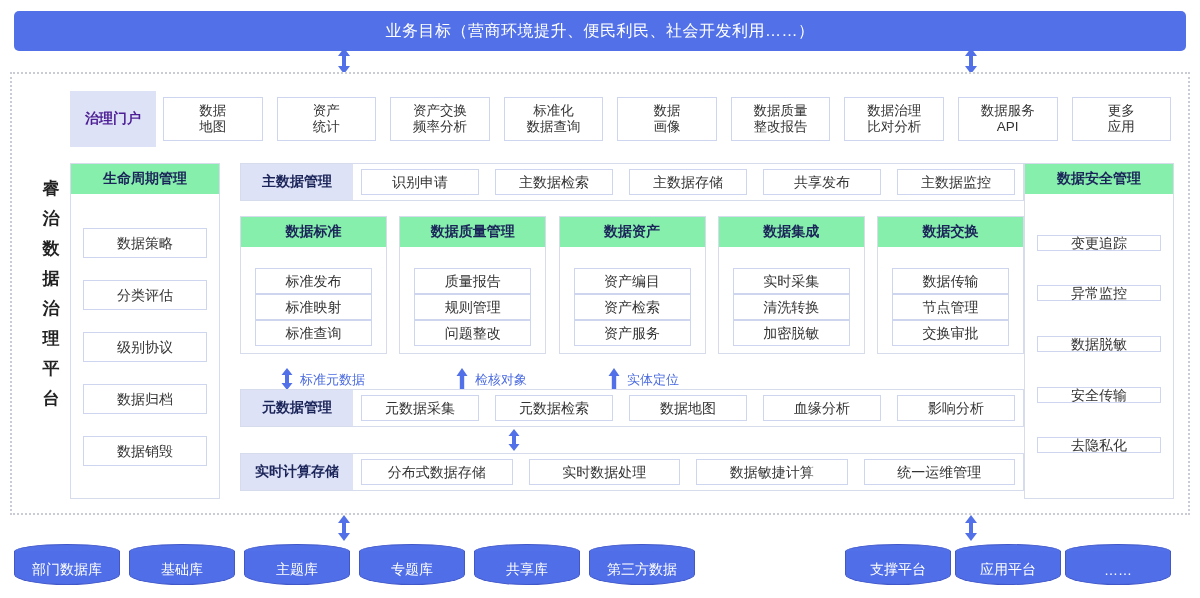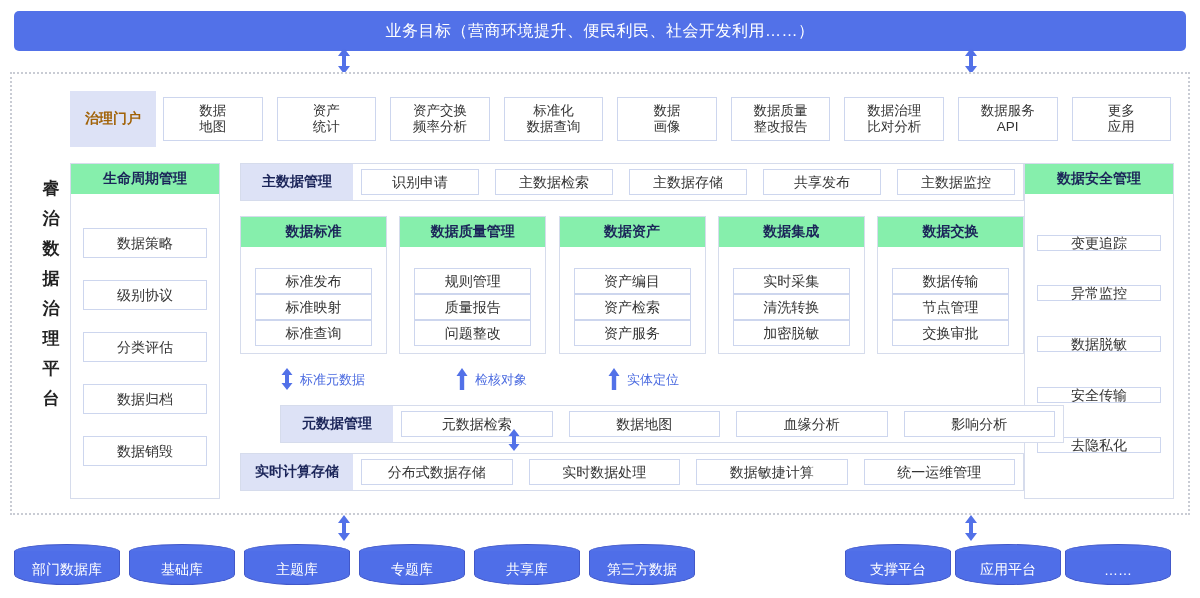--- a/index.html
+++ b/index.html
@@ -59,21 +59,21 @@
     text-align: center; line-height: 1.15;
   }
 
   
   .portal-row {
     position: absolute; left: 58px; top: 17px;
     width: 1108px; height: 56px;
     display: flex; align-items: stretch;
   }
   .portal-head {
-    width: 86px; background: #dde2f6; color: #a16207;
+    width: 86px; background: #dde2f6; color: #4c1d95;
     font-weight: bold; font-size: 14px;
     display: flex; align-items: center; justify-content: center;
     flex: none;
   }
   .portal-items { flex: 1; display: flex; align-items: center; gap: 0; }
   .portal-items .cell {
     flex: 1; height: 44px; margin: 16px 7px;
     white-space: pre-line; font-size: 13.5px;
   }
 
@@ -111,21 +111,21 @@
   }
   .barrow .bar-head {
     width: 112px; flex: none; background: #dde2f6;
     color: #1b2559; font-weight: bold; font-size: 14px;
     display: flex; align-items: center; justify-content: center;
   }
   .barrow .bar-items { flex: 1; display: flex; align-items: center; }
   .barrow .bar-items .cell { flex: 1; height: 26px; margin: 0 8px; }
 
   #master-row   { left: 228px; top: 89px;  width: 784px; }
-  #metadata-row { left: 228px; top: 331px; width: 784px; margin-left: 40px; }
+  #metadata-row { left: 228px; top: 315px; width: 784px; }
   #realtime-row { left: 228px; top: 379px; width: 784px; }
 
   
   .domains {
     position: absolute; left: 228px; top: 142px;
     width: 784px; height: 138px;
     display: flex; justify-content: space-between;
   }
   .domain-col {
     width: 147px; display: flex; flex-direction: column;
@@ -222,22 +222,22 @@
 API</div>
         <div class="cell">更多
 应用</div>
       </div>
     </div>
 
     <div class="lifecycle panel">
       <div class="panel-head">生命周期管理</div>
       <div class="body">
         <div class="cell">数据策略</div>
+        <div class="cell">分类评估</div>
         <div class="cell">级别协议</div>
-        <div class="cell">分类评估</div>
         <div class="cell">数据归档</div>
         <div class="cell">数据销毁</div>
       </div>
     </div>
 
     <div class="security panel">
       <div class="panel-head">数据安全管理</div>
       <div class="body">
         <div class="cell">变更追踪</div>
         <div class="cell">异常监控</div>
@@ -265,22 +265,22 @@
         <div class="body">
           <div class="cell">标准发布</div>
           <div class="cell">标准映射</div>
           <div class="cell">标准查询</div>
         </div>
       </div>
 
       <div class="domain-col">
         <div class="panel-head">数据质量管理</div>
         <div class="body">
+          <div class="cell">质量报告</div>
           <div class="cell">规则管理</div>
-          <div class="cell">质量报告</div>
           <div class="cell">问题整改</div>
         </div>
       </div>
 
       <div class="domain-col">
         <div class="panel-head">数据资产</div>
         <div class="body">
           <div class="cell">资产编目</div>
           <div class="cell">资产检索</div>
           <div class="cell">资产服务</div>
@@ -324,20 +324,21 @@
     <div class="arrow" style="left:595px; top:294px;">
       <svg width="14" height="22" viewBox="0 0 14 22">
           <path d="M7 0 L12.5 8 L9.2 8 L9.2 22 L4.8 22 L4.8 8 L1.5 8 Z" fill="#5271e8"></path>
         </svg>
     </div>
     <div class="flowlabel" style="left:615px; top:297px;">实体定位</div>
 
     <div class="barrow" id="metadata-row">
       <div class="bar-head">元数据管理</div>
       <div class="bar-items">
+        <div class="cell">元数据采集</div>
         <div class="cell">元数据检索</div>
         <div class="cell">数据地图</div>
         <div class="cell">血缘分析</div>
         <div class="cell">影响分析</div>
       </div>
     </div>
 
     <div class="arrow" style="left:495px; top:355px;">
       <svg width="14" height="22" viewBox="0 0 14 22">
           <path d="M7 0 L12.5 7 L9 7 L9 15 L12.5 15 L7 22 L1.5 15 L5 15 L5 7 L1.5 7 Z" fill="#5271e8"></path>

